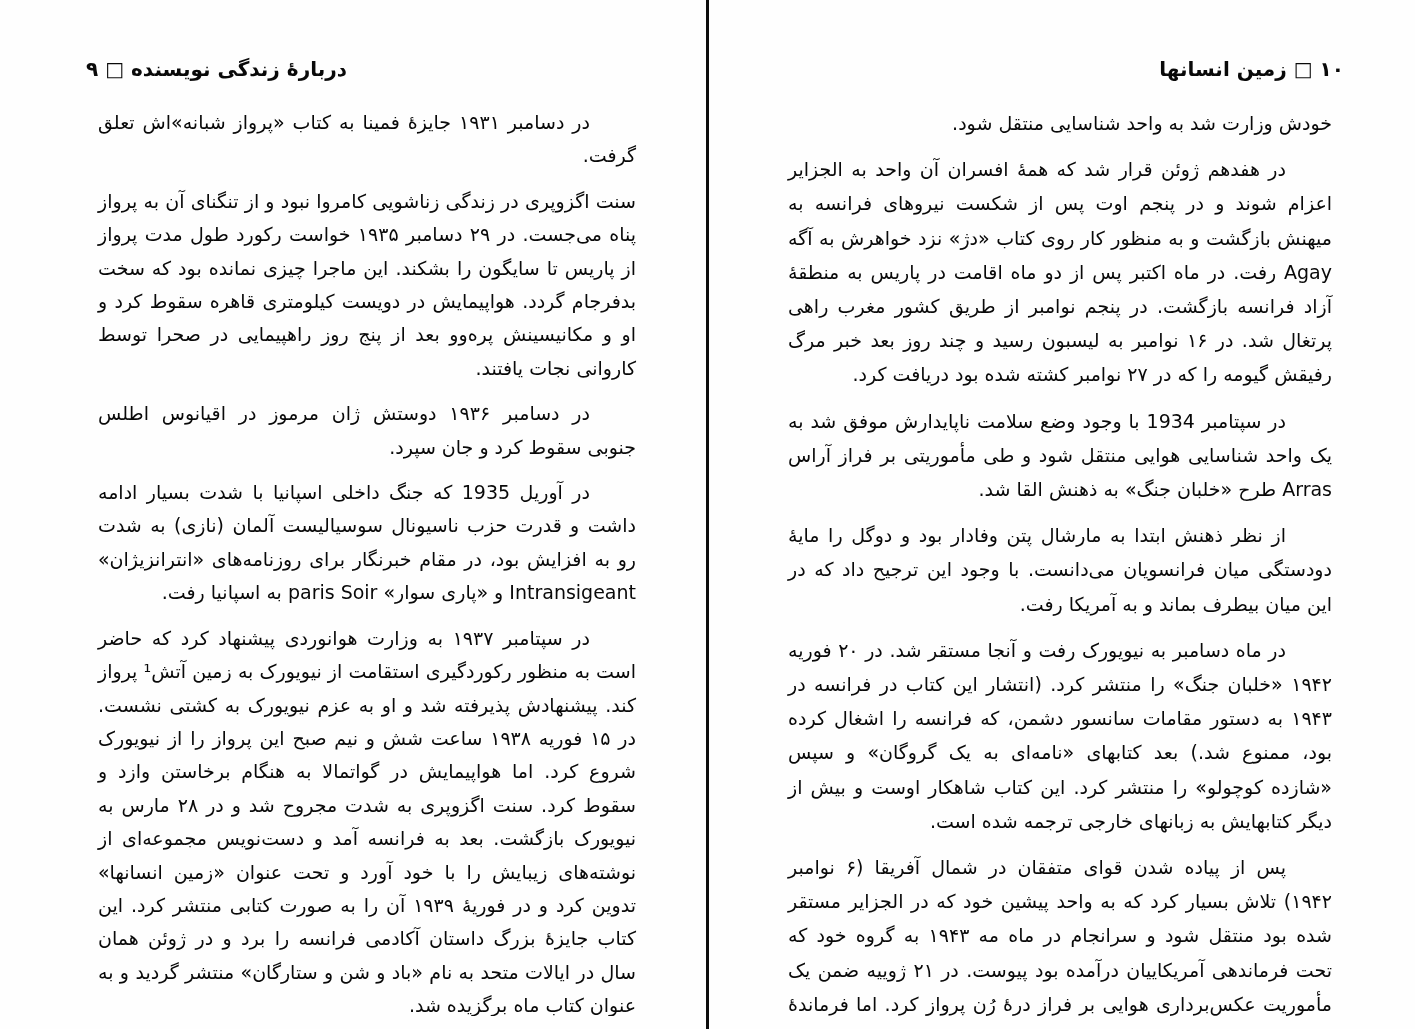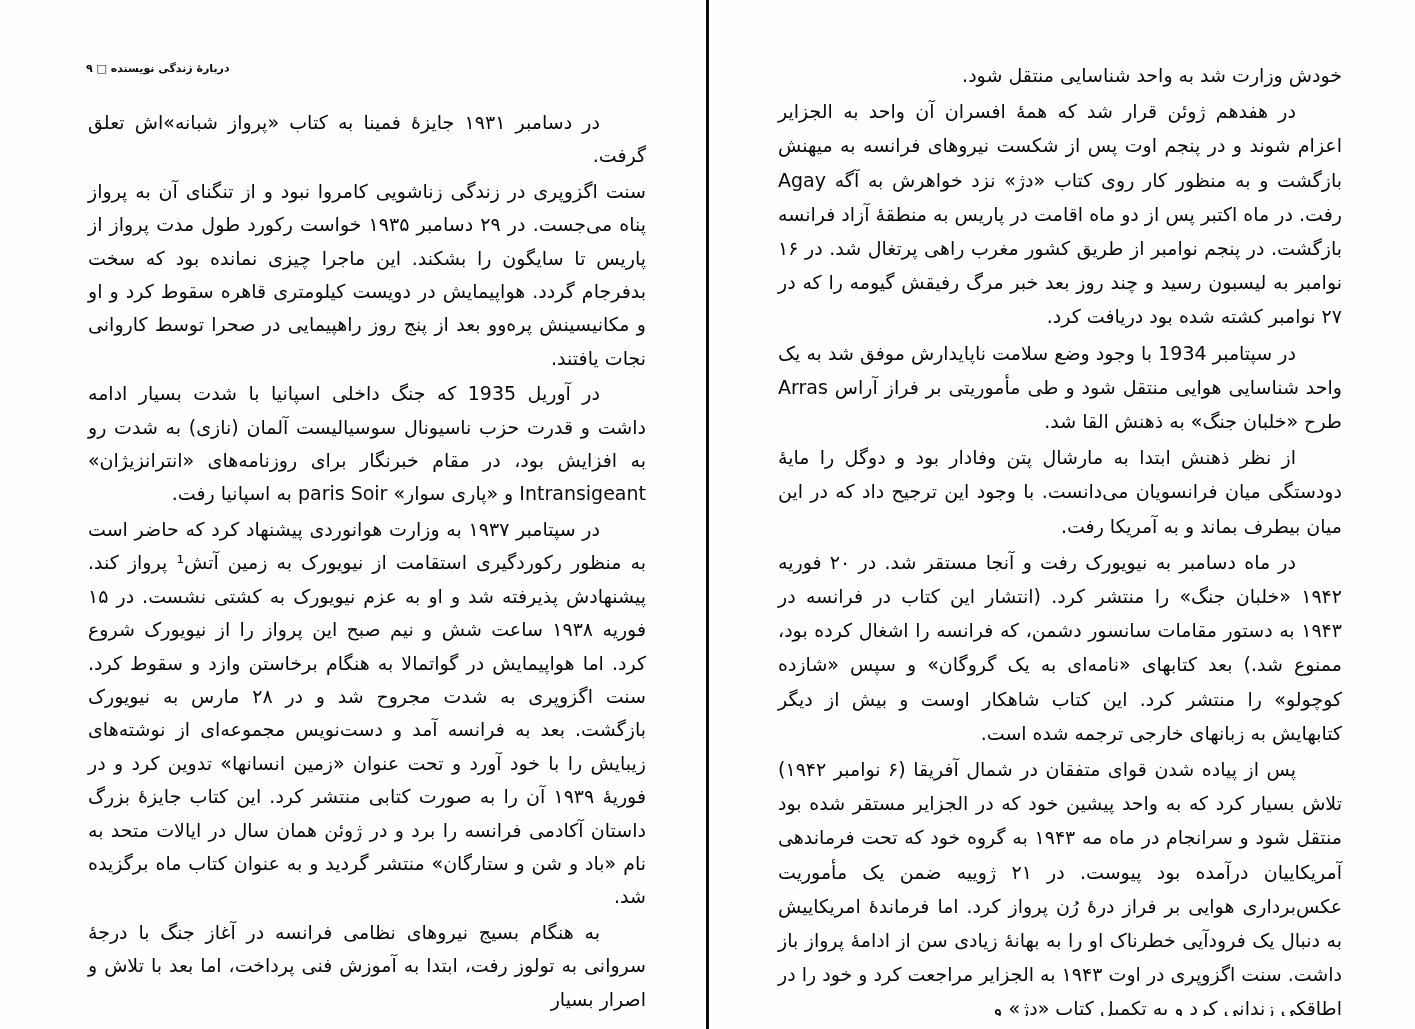--- a/index.html
+++ b/index.html
@@ -27,58 +27,60 @@
   .page {
     position: absolute;
     top: 56px;
     direction: rtl;
     overflow: hidden;
   }
   .page-left  { left: 86px;  width: 562px; height: 960px; }
   .page-right { left: 776px; width: 568px; height: 960px; }
 
   .running-head {
-    font-size: 11px;
+    font-size: 20px;
     font-weight: bold;
     line-height: 26px;
     margin: 0 0 24px 0;
     white-space: nowrap;
   }
   .page-left  .running-head { text-align: left; }
   .page-right .running-head { text-align: right; }
 
   .body p {
-    margin: 2px;
+    margin: 12px;
     font-size: 19px;
     text-align: justify;
   }
   .page-left  .body p { line-height: 33.4px; }
   .page-right .body p { line-height: 34.2px; }
   .body p.indent { text-indent: 46px; }
 </style>
 </head>
 <body>
 
 <div class="spread">
 
   <section class="page page-left">
     <header class="running-head">دربارهٔ زندگی نویسنده □ ۹</header>
     <div class="body">
       <p class="indent">در دسامبر ۱۹۳۱ جایزهٔ فمینا به کتاب «پرواز شبانه»اش تعلق گرفت.</p>
       <p>سنت اگزوپری در زندگی زناشویی کامروا نبود و از تنگنای آن به پرواز پناه می‌جست. در ۲۹ دسامبر ۱۹۳۵ خواست رکورد طول مدت پرواز از پاریس تا سایگون را بشکند. این ماجرا چیزی نمانده بود که سخت بدفرجام گردد. هواپیمایش در دویست کیلومتری قاهره سقوط کرد و او و مکانیسینش پره‌وو بعد از پنج روز راهپیمایی در صحرا توسط کاروانی نجات یافتند.</p>
+      <p class="indent">در دسامبر ۱۹۳۶ دوستش ژان مرموز در اقیانوس اطلس جنوبی سقوط کرد و جان سپرد.</p>
       <p class="indent">در آوریل 1935 که جنگ داخلی اسپانیا با شدت بسیار ادامه داشت و قدرت حزب ناسیونال سوسیالیست آلمان (نازی) به شدت رو به افزایش بود، در مقام خبرنگار برای روزنامه‌های «انترانزیژان» Intransigeant و «پاری سوار» paris Soir به اسپانیا رفت.</p>
       <p class="indent">در سپتامبر ۱۹۳۷ به وزارت هوانوردی پیشنهاد کرد که حاضر است به منظور رکوردگیری استقامت از نیویورک به زمین آتش¹ پرواز کند. پیشنهادش پذیرفته شد و او به عزم نیویورک به کشتی نشست. در ۱۵ فوریه ۱۹۳۸ ساعت شش و نیم صبح این پرواز را از نیویورک شروع کرد. اما هواپیمایش در گواتمالا به هنگام برخاستن وازد و سقوط کرد. سنت اگزوپری به شدت مجروح شد و در ۲۸ مارس به نیویورک بازگشت. بعد به فرانسه آمد و دست‌نویس مجموعه‌ای از نوشته‌های زیبایش را با خود آورد و تحت عنوان «زمین انسانها» تدوین کرد و در فوریهٔ ۱۹۳۹ آن را به صورت کتابی منتشر کرد. این کتاب جایزهٔ بزرگ داستان آکادمی فرانسه را برد و در ژوئن همان سال در ایالات متحد به نام «باد و شن و ستارگان» منتشر گردید و به عنوان کتاب ماه برگزیده شد.</p>
       <p class="indent">به هنگام بسیج نیروهای نظامی فرانسه در آغاز جنگ با درجهٔ سروانی به تولوز رفت، ابتدا به آموزش فنی پرداخت، اما بعد با تلاش و اصرار بسیار</p>
     </div>
 
   </section>
 
   <div class="gutter-line"></div>
 
   <section class="page page-right">
+    <header class="running-head">۱۰ □ زمین انسانها</header>
     <div class="body">
       <p>خودش وزارت شد به واحد شناسایی منتقل شود.</p>
       <p class="indent">در هفدهم ژوئن قرار شد که همهٔ افسران آن واحد به الجزایر اعزام شوند و در پنجم اوت پس از شکست نیروهای فرانسه به میهنش بازگشت و به منظور کار روی کتاب «دژ» نزد خواهرش به آگه Agay رفت. در ماه اکتبر پس از دو ماه اقامت در پاریس به منطقهٔ آزاد فرانسه بازگشت. در پنجم نوامبر از طریق کشور مغرب راهی پرتغال شد. در ۱۶ نوامبر به لیسبون رسید و چند روز بعد خبر مرگ رفیقش گیومه را که در ۲۷ نوامبر کشته شده بود دریافت کرد.</p>
       <p class="indent">در سپتامبر 1934 با وجود وضع سلامت ناپایدارش موفق شد به یک واحد شناسایی هوایی منتقل شود و طی مأموریتی بر فراز آراس Arras طرح «خلبان جنگ» به ذهنش القا شد.</p>
       <p class="indent">از نظر ذهنش ابتدا به مارشال پتن وفادار بود و دوگل را مایهٔ دودستگی میان فرانسویان می‌دانست. با وجود این ترجیح داد که در این میان بیطرف بماند و به آمریکا رفت.</p>
       <p class="indent">در ماه دسامبر به نیویورک رفت و آنجا مستقر شد. در ۲۰ فوریه ۱۹۴۲ «خلبان جنگ» را منتشر کرد. (انتشار این کتاب در فرانسه در ۱۹۴۳ به دستور مقامات سانسور دشمن، که فرانسه را اشغال کرده بود، ممنوع شد.) بعد کتابهای «نامه‌ای به یک گروگان» و سپس «شازده کوچولو» را منتشر کرد. این کتاب شاهکار اوست و بیش از دیگر کتابهایش به زبانهای خارجی ترجمه شده است.</p>
       <p class="indent">پس از پیاده شدن قوای متفقان در شمال آفریقا (۶ نوامبر ۱۹۴۲) تلاش بسیار کرد که به واحد پیشین خود که در الجزایر مستقر شده بود منتقل شود و سرانجام در ماه مه ۱۹۴۳ به گروه خود که تحت فرماندهی آمریکاییان درآمده بود پیوست. در ۲۱ ژوییه ضمن یک مأموریت عکس‌برداری هوایی بر فراز درهٔ رُن پرواز کرد. اما فرماندهٔ امریکاییش به دنبال یک فرودآیی خطرناک او را به بهانهٔ زیادی سن از ادامهٔ پرواز باز داشت. سنت اگزوپری در اوت ۱۹۴۳ به الجزایر مراجعت کرد و خود را در اطاقکی زندانی کرد و به تکمیل کتاب «دژ» و</p>
     </div>
   </section>
 

